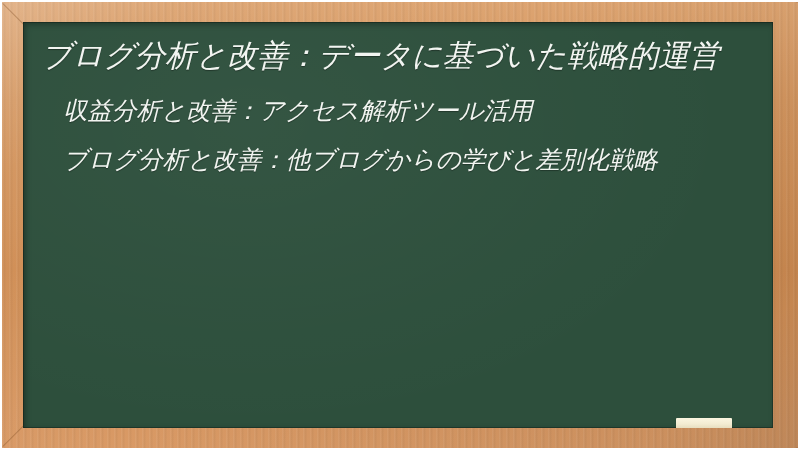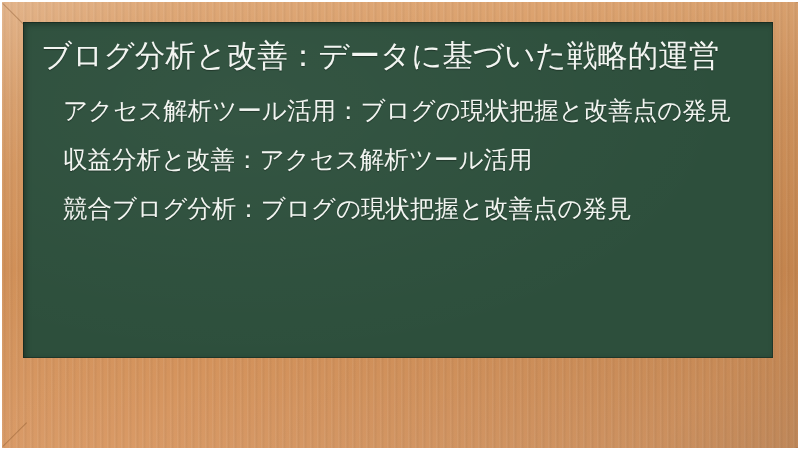--- a/index.html
+++ b/index.html
@@ -74,29 +74,30 @@
   .miter-tr { right: 1px;  top: 1px;   transform: rotate(135deg); transform-origin: 100% 0; }
   .miter-bl { left: 1px;   bottom: 1px;transform: rotate(-45deg); transform-origin: 0 100%; }
   .miter-br { right: 1px;  bottom: 1px;transform: rotate(-135deg);transform-origin: 100% 100%; }
 
   
   .board {
     position: absolute;
     left: 23px;
     top: 22px;
     width: 750px;
-    height: 336px;
+    height: 406px;
     background:
       radial-gradient(120% 140% at 30% 25%, rgba(255,255,255,0.035) 0%, rgba(255,255,255,0.00) 55%),
       #2d4f3c;
     box-shadow:
       inset 0 0 0 1px rgba(0,0,0,0.25),
       inset 2px 2px 6px rgba(0,0,0,0.35);
     box-sizing: border-box;
     overflow: hidden;
+    font-style: italic;
   }
 
   
   .content {
     position: absolute;
     left: 12px;
     top: 6px;
     right: 10px;
     bottom: 6px;
   }
@@ -153,23 +154,22 @@
     <div class="miter-line miter-bl"></div>
     <div class="miter-line miter-br"></div>
   </div>
 
   <div class="board">
     <div class="content">
 
       <h1 class="slide-title">ブログ分析と改善：データに基づいた戦略的運営</h1>
 
       <ul class="bullets">
-        <li class="bullet-item">アクセス解析ツール活用：ブログの現状把握と改善点の発見</li>
         <li class="bullet-item">収益分析と改善：アクセス解析ツール活用</li>
-        <li class="bullet-item">競合ブログ分析：ブログの現状把握と改善点の発見</li>
+        <li class="bullet-item">ブログ分析と改善：他ブログからの学びと差別化戦略</li>
       </ul>
 
     </div>
 
     <div class="chalk"></div>
   </div>
 
 </div>
 
 </body></html>

